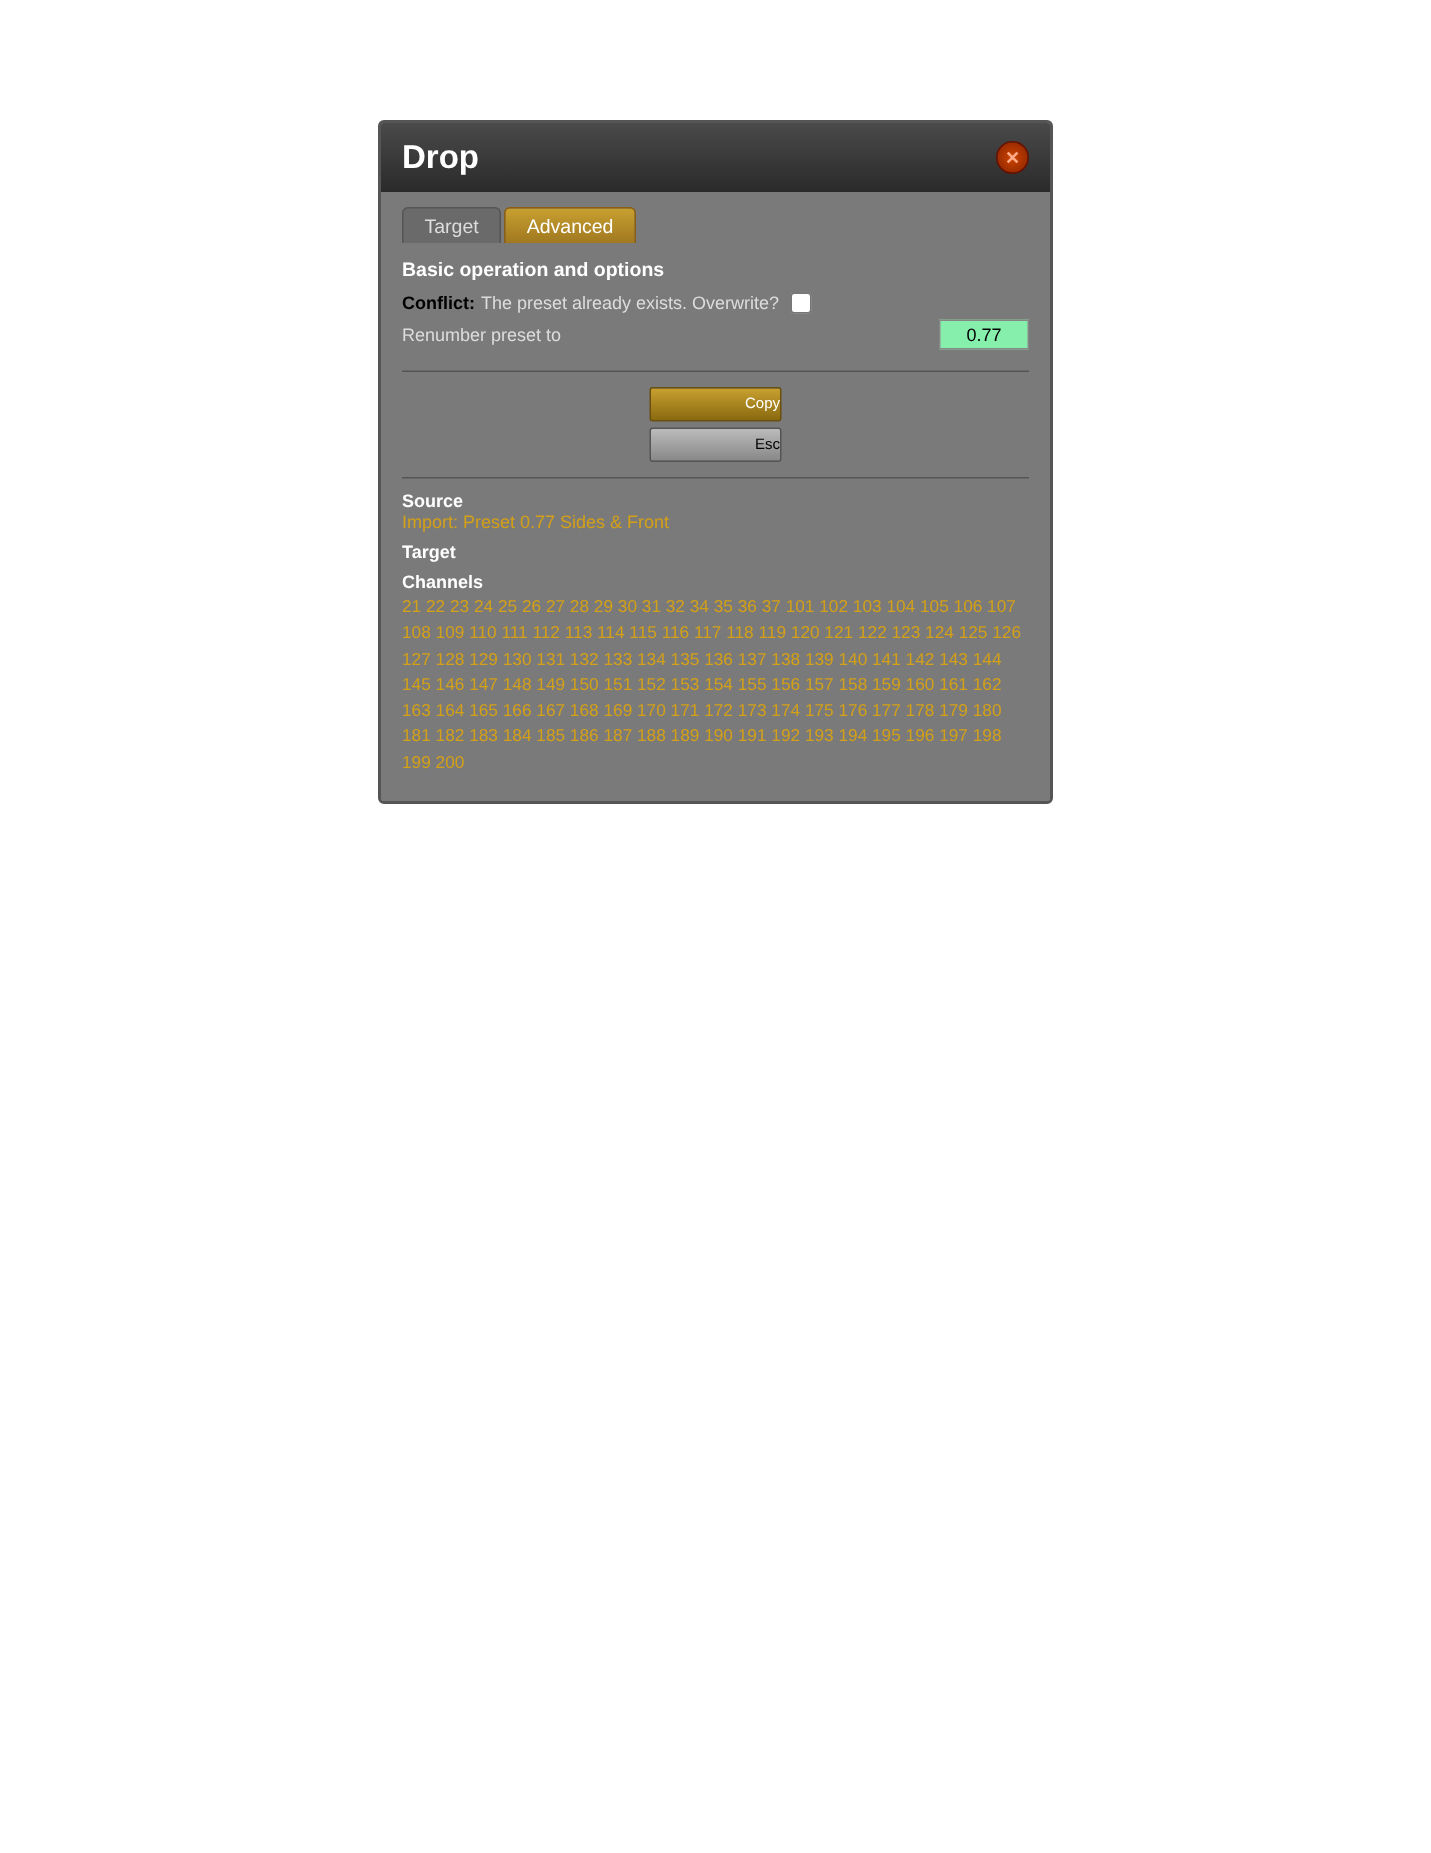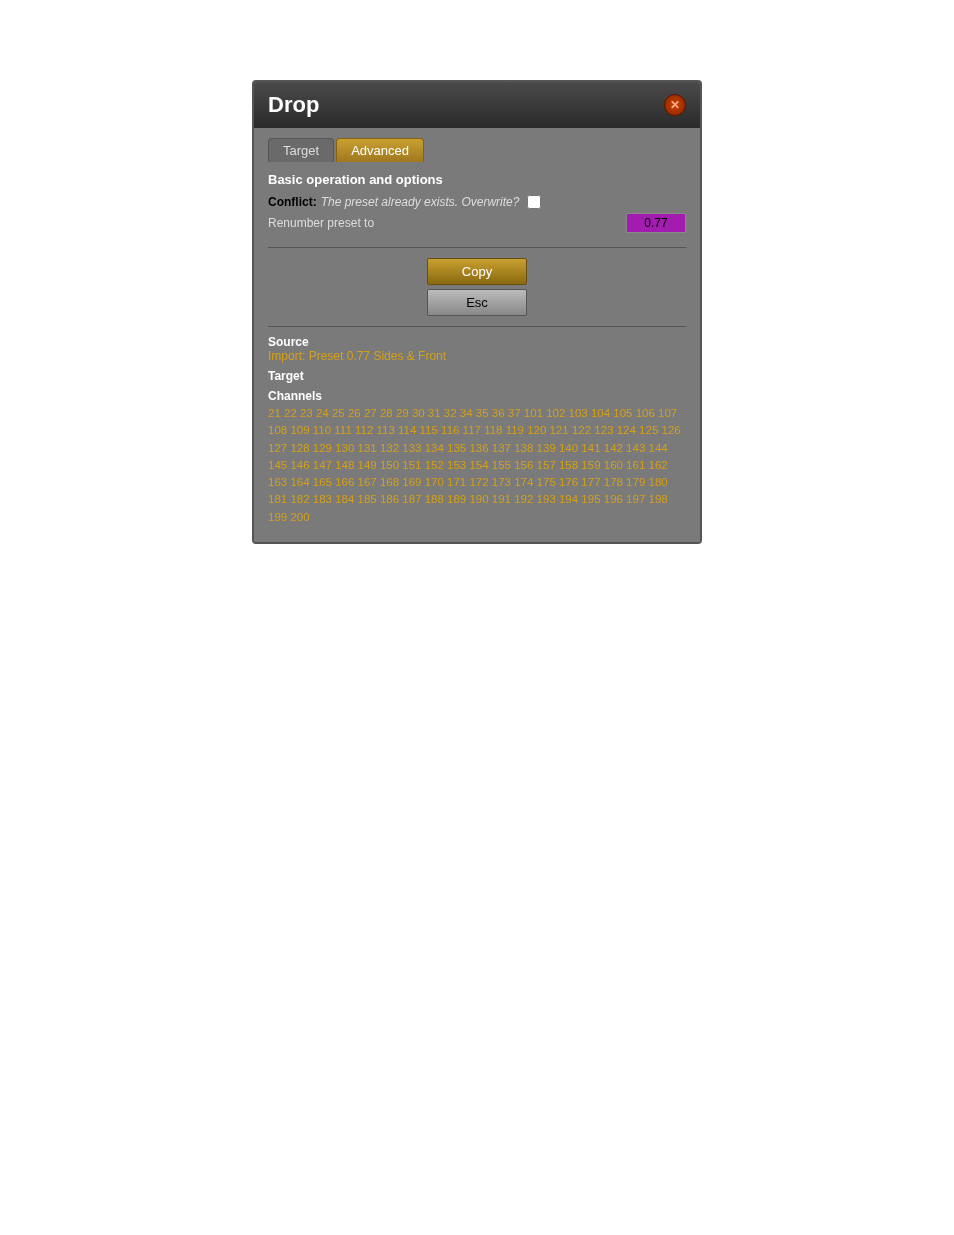--- a/index.html
+++ b/index.html
@@ -98,21 +98,20 @@
     }
 
     .conflict-label {
       color: #000000;
       font-weight: bold;
       margin-right: 4px;
     }
 
     .conflict-text {
       color: #dddddd;
-      font-style: italic;
     }
 
     .conflict-checkbox {
       margin-left: 8px;
       width: 14px;
       height: 14px;
       background: #aaaaaa;
       border: 1px solid #888;
       cursor: pointer;
     }
@@ -125,21 +124,21 @@
 
     .renumber-label {
       color: #dddddd;
       font-size: 12px;
       flex: 1;
     }
 
     .renumber-input {
       width: 60px;
       padding: 2px 4px;
-      background: #a21caf;
+      background: #86efac;
       border: 1px solid #888;
       font-size: 12px;
       text-align: center;
       color: #000000;
     }
 
     .separator {
       border: none;
       border-top: 1px solid #555555;
       margin: 8px 0;
@@ -148,24 +147,24 @@
     
     .buttons-row {
       display: flex;
       flex-direction: column;
       align-items: center;
       gap: 4px;
       margin: 10px 0;
     }
 
     .btn {
-      width: 100px;
+      width: 88px;
       padding: 5px 0;
-      font-size: 13px;
-      text-align: center;
+      font-size: 10px;
+      text-align: right;
       cursor: pointer;
       border-radius: 2px;
     }
 
     .btn-copy {
       background: linear-gradient(180deg, #c8a030 0%, #8a6a10 100%);
       border: 1px solid #6a5010;
       color: #ffffff;
     }
 

